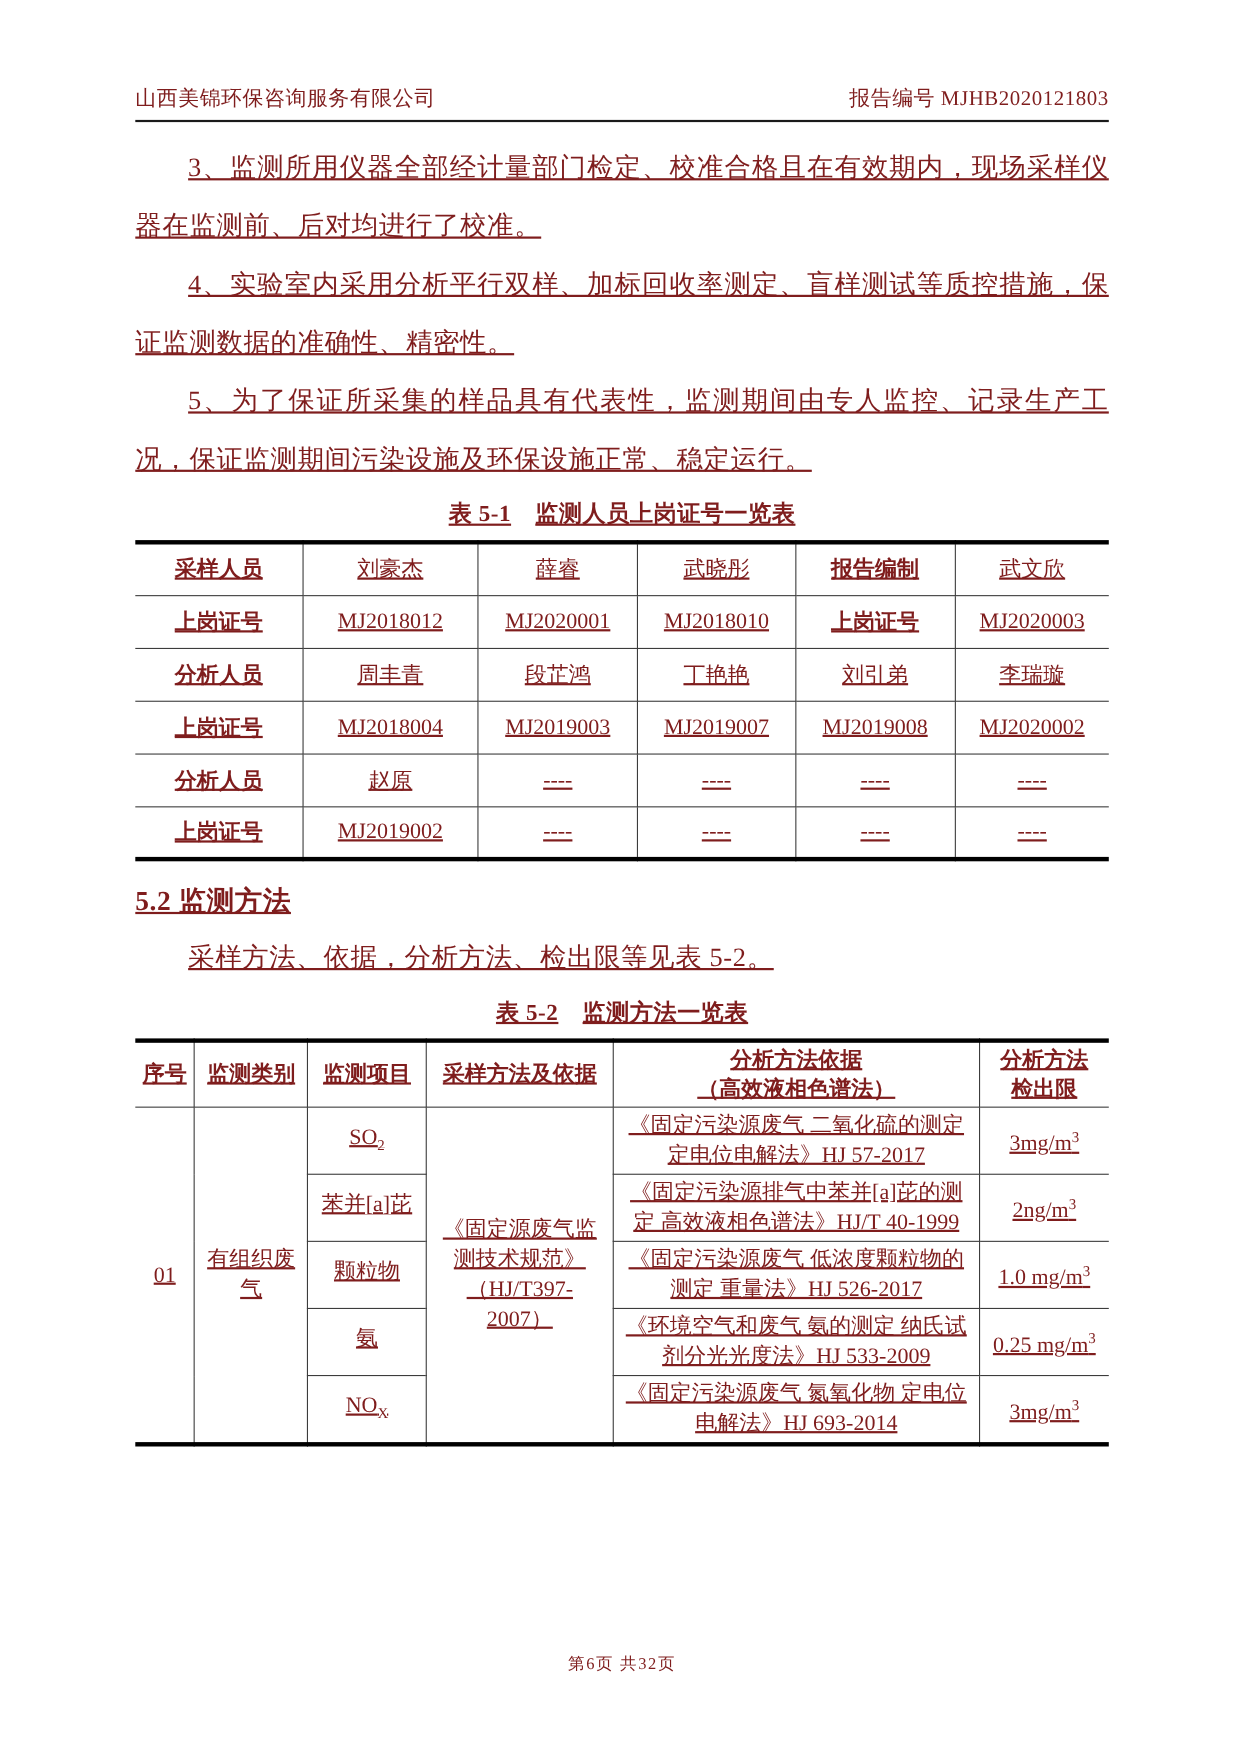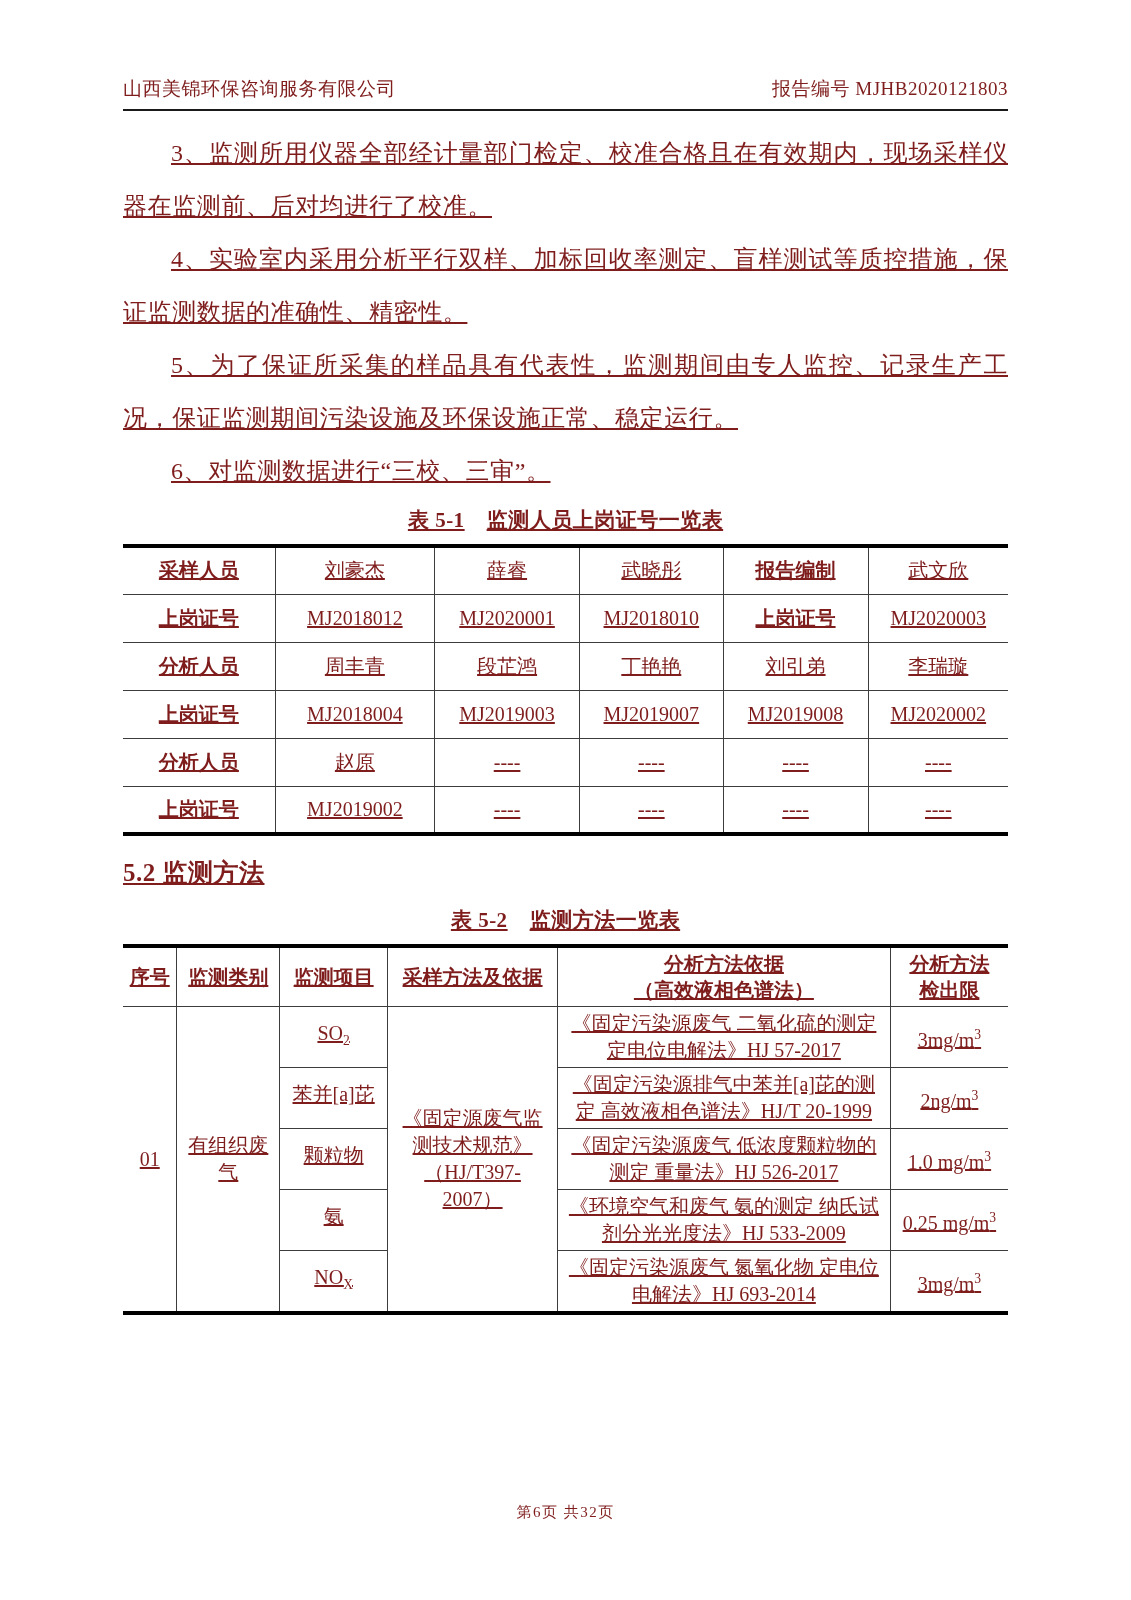--- a/index.html
+++ b/index.html
@@ -103,21 +103,20 @@
   <div class="header">
     <span>山西美锦环保咨询服务有限公司</span>
     <span>报告编号 MJHB2020121803</span>
   </div>
 
   <div class="content main">
 
     <p class="body-para">3、监测所用仪器全部经计量部门检定、校准合格且在有效期内，现场采样仪器在监测前、后对均进行了校准。</p>
     <p class="body-para">4、实验室内采用分析平行双样、加标回收率测定、盲样测试等质控措施，保证监测数据的准确性、精密性。</p>
     <p class="body-para">5、为了保证所采集的样品具有代表性，监测期间由专人监控、记录生产工况，保证监测期间污染设施及环保设施正常、稳定运行。</p>
-    <p class="body-para">6、对监测数据进行“三校、三审”。</p>
 
 
     <div class="table-caption">
       <span>表 5-1</span><span class="cap-title">监测人员上岗证号一览表</span>
     </div>
 
     <table class="t1">
       <colgroup>
         <col style="width:17.2%">
           <col style="width:18%">
@@ -172,20 +171,21 @@
           <td>MJ2019002</td>
           <td>----</td>
           <td>----</td>
           <td>----</td>
           <td>----</td>
         </tr>
       </tbody>
     </table>
 
     <h2 class="section-heading">5.2 监测方法</h2>
+    <p class="intro-para">采样方法、依据，分析方法、检出限等见表 5-2。</p>
 
     <div class="table-caption">
       <span>表 5-2</span><span class="cap-title">监测方法一览表</span>
     </div>
 
     <table class="t2">
       <colgroup>
         <col style="width:6.1%">
           <col style="width:11.6%">
           <col style="width:12.2%">
@@ -213,21 +213,21 @@
         <tr>
           <td rowspan="5">01</td>
           <td rowspan="5">有组织废气</td>
           <td><span>SO</span><sub>2</sub></td>
           <td rowspan="5" class="method-cell">《固定源废气监测技术规范》（HJ/T397-2007）</td>
           <td class="method-cell">《固定污染源废气 二氧化硫的测定 定电位电解法》HJ 57-2017</td>
           <td><span>3mg/m</span><sup>3</sup></td>
         </tr>
         <tr>
           <td><span>苯并[a]芘</span><sub></sub></td>
-          <td class="method-cell">《固定污染源排气中苯并[a]芘的测定 高效液相色谱法》HJ/T 20-1999</td>
+          <td class="method-cell">《固定污染源排气中苯并[a]芘的测定 高效液相色谱法》HJ/T 40-1999</td>
           <td><span>2ng/m</span><sup>3</sup></td>
         </tr>
         <tr>
           <td><span>颗粒物</span><sub></sub></td>
           <td class="method-cell">《固定污染源废气 低浓度颗粒物的测定 重量法》HJ 526-2017</td>
           <td><span>1.0 mg/m</span><sup>3</sup></td>
         </tr>
         <tr>
           <td><span>氨</span><sub></sub></td>
           <td class="method-cell">《环境空气和废气 氨的测定 纳氏试剂分光光度法》HJ 533-2009</td>

